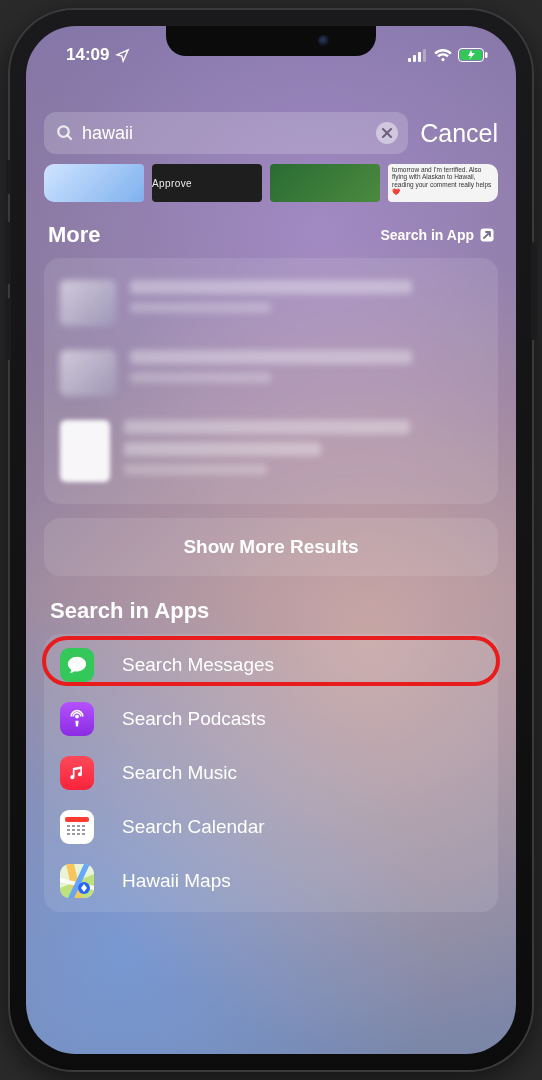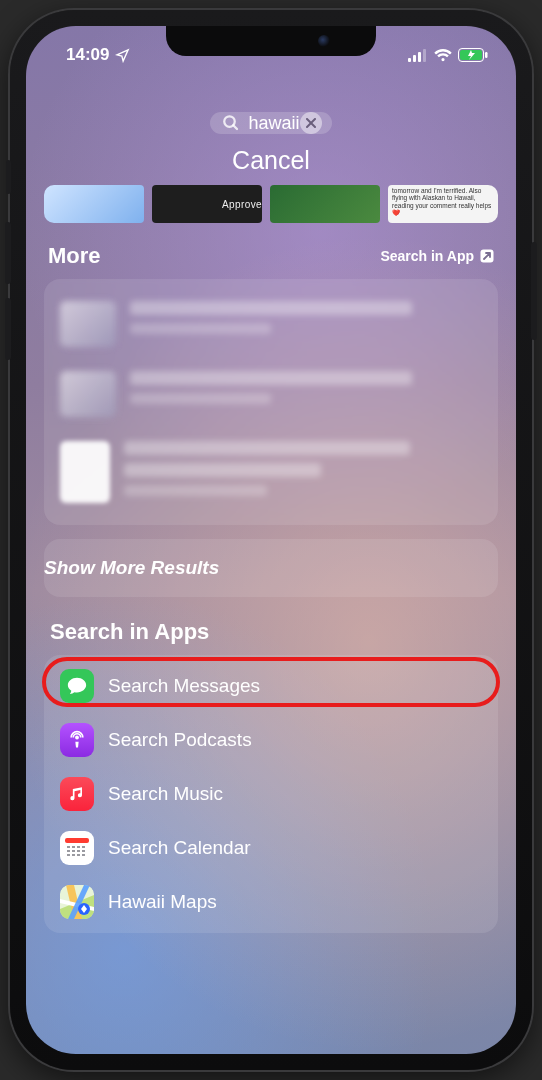--- a/index.html
+++ b/index.html
@@ -71,21 +71,20 @@
     gap: 16px;
   }
   .status-left { display: flex; align-items: center; gap: 6px; }
   .status-right { display: flex; align-items: center; gap: 6px; }
   .status-right svg { display: block; }
   .search-row {
     margin-top: 42px;
     display: flex;
     align-items: center;
     gap: 12px;
-    flex-direction: column;
   }
   .search-field {
     flex: 1;
     height: 42px;
     background: rgba(255,255,255,0.18);
     border-radius: 12px;
     display: flex;
     align-items: center;
     padding: 0 10px 0 12px;
     color: #fff;
@@ -101,21 +100,21 @@
   .cancel { color: #fff; font-size: 25px; font-weight: 400; }
   .suggestions-strip {
     margin-top: 10px;
     height: 38px;
     display: flex; gap: 8px;
     border-radius: 10px;
     overflow: hidden;
   }
   .sugg { height: 100%; border-radius: 4px; }
   .sugg.a { width: 100px; background: linear-gradient(135deg, #cfe4ff 0%, #7fb1ee 100%); }
-  .sugg.b { width: 110px; background: #1e1e1e; display:flex; align-items:center; justify-content:flex-end; font-size:10px; letter-spacing:0.4px; color:#eee; }
+  .sugg.b { width: 110px; background: #1e1e1e; display:flex; align-items:center; justify-content:flex-start; font-size:10px; letter-spacing:0.4px; color:#eee; }
   .sugg.c { width: 110px; background: linear-gradient(135deg, #2a6b33, #4b8a3f); filter: blur(0.4px); }
   .sugg.d { flex:1; background: #f4f4f4; padding:2px 4px; color:#333; font-size:6.5px; line-height:1.15; }
   .section-header {
     margin-top: 20px;
     display: flex; align-items: center; justify-content: space-between;
     padding: 0 4px;
   }
   .section-title { font-size: 22px; font-weight: 700; }
   .search-in-app {
     display: flex; align-items: center; gap: 6px;
@@ -145,33 +144,33 @@
     filter: blur(3px);
   }
   .blur-line.short { width: 55%; }
   .blur-line.med { width: 80%; }
   .blur-line.sub { width: 40%; height: 11px; background: rgba(255,255,255,0.25); }
   .show-more {
     margin-top: 14px;
     height: 58px;
     background: rgba(255,255,255,0.10);
     border-radius: 16px;
-    display: flex; align-items: center; 
-    font-size: 19px; font-weight: 600; color: #fff; font-style: italic;
+    display: flex; align-items: center; justify-content: center;
+    font-size: 19px; font-weight: 600; color: #fff;
   }
   .section-sub { margin-top: 22px; font-size: 22px; font-weight: 700; padding-left: 6px; }
   .apps-card {
     margin-top: 10px;
     background: rgba(255,255,255,0.10);
     border-radius: 16px;
     padding: 4px 0;
     position: relative;
   }
   .app-row {
-    display: flex; align-items: center; gap: 14px;
+    display: flex; align-items: center; gap: 28px;
     padding: 10px 16px;
   }
   .app-icon {
     width: 34px; height: 34px; border-radius: 9px;
     display:flex; align-items:center; justify-content:center;
     flex-shrink: 0;
   }
   .app-label { font-size: 19px; color: #fff; }
   .highlight-ring {
     position: absolute;

